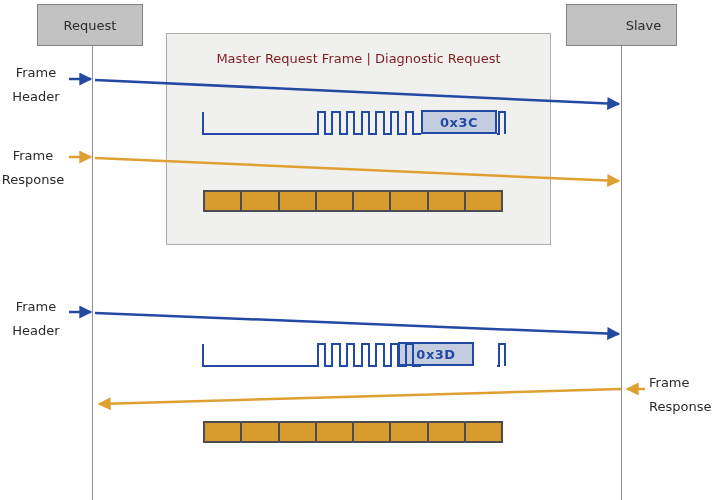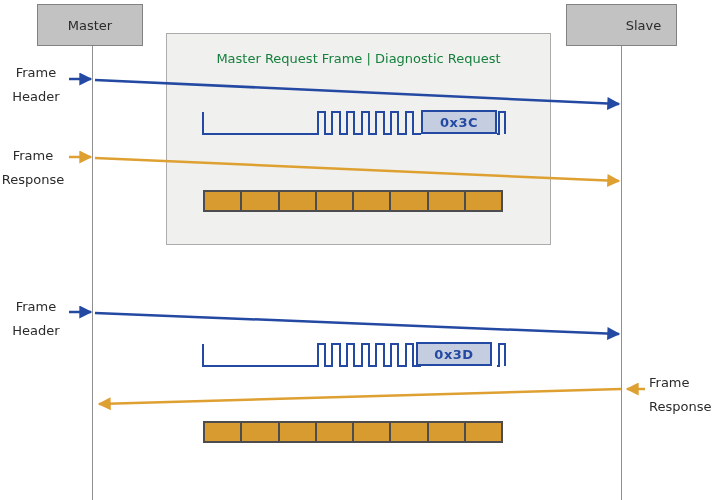--- a/index.html
+++ b/index.html
@@ -14,21 +14,21 @@
     display:flex;align-items:center;justify-content:center;
     font-size:13px;color:#2b2b2b;box-sizing:border-box;
   }
   .lifeline{width:1px;background:#8f8f8f;}
   .panel{
     background:var(--panel-fill,#f0f0ee);
     border:1px solid #acacac;box-sizing:border-box;
   }
   .panel-title{
     position:absolute;left:0;right:0;top:17px;text-align:center;
-    font-size:13px;color:#15803d;white-space:pre;
+    font-size:13px;color:#7f1d1d;white-space:pre;
   }
   .byte-row{
     display:flex;box-sizing:border-box;
     border:2px solid #4d4d50;background:#4d4d50;gap:2px;
   }
   .byte-cell{flex:1;background:var(--cell-fill,#d89b30);}
   .id-box{
     background:var(--idbox-fill,#c5cde0);
     border:2px solid var(--accent-blue,#2449a2);
     box-sizing:border-box;display:flex;align-items:center;justify-content:center;
@@ -42,21 +42,21 @@
 </style>
 </head>
 <body>
 
 <div id="stage">
 
   <div class="abs lifeline" style="left:92px;top:46px;height:454px;"></div>
   <div class="abs lifeline" style="left:621px;top:46px;height:454px;"></div>
 
   <div class="abs node" style="left:37px;top:4px;width:106px;height:42px;">
-    <span>Master</span>
+    <span>Request</span>
   </div>
   <div class="abs node" style="left:566px;top:4px;width:111px;height:42px;padding-left:44px;">
     <span>Slave</span>
   </div>
 
   <div class="abs panel" style="left:166px;top:33px;width:385px;height:212px;">
     <div class="panel-title">Master Request Frame | Diagnostic Request</div>
   </div>
 
 
@@ -77,21 +77,21 @@
       <div class="byte-cell"></div>
       <div class="byte-cell"></div>
       <div class="byte-cell"></div>
       <div class="byte-cell"></div>
       <div class="byte-cell"></div>
     </div>
 
   <div class="abs id-box" style="left:421px;top:110px;width:76px;height:24px;justify-content:center;">
     <span>0x3C</span>
   </div>
-  <div class="abs id-box" style="left:416px;top:342px;width:76px;height:24px;align-items:center;">
+  <div class="abs id-box" style="left:398px;top:342px;width:76px;height:24px;align-items:center;">
     <span>0x3D</span>
   </div>
 
   <div class="abs flow-label" style="left:0px;top:61px;width:66px;text-align:right;">
     <span style="display:inline-block;width:60px;text-align:center;white-space:normal;">Frame Header</span>
   </div>
   <div class="abs flow-label" style="left:0px;top:144px;width:66px;text-align:right;">
     <span style="display:inline-block;width:66px;text-align:center;white-space:normal;">Frame Response</span>
   </div>
   <div class="abs flow-label" style="left:0px;top:295px;width:66px;text-align:right;">

